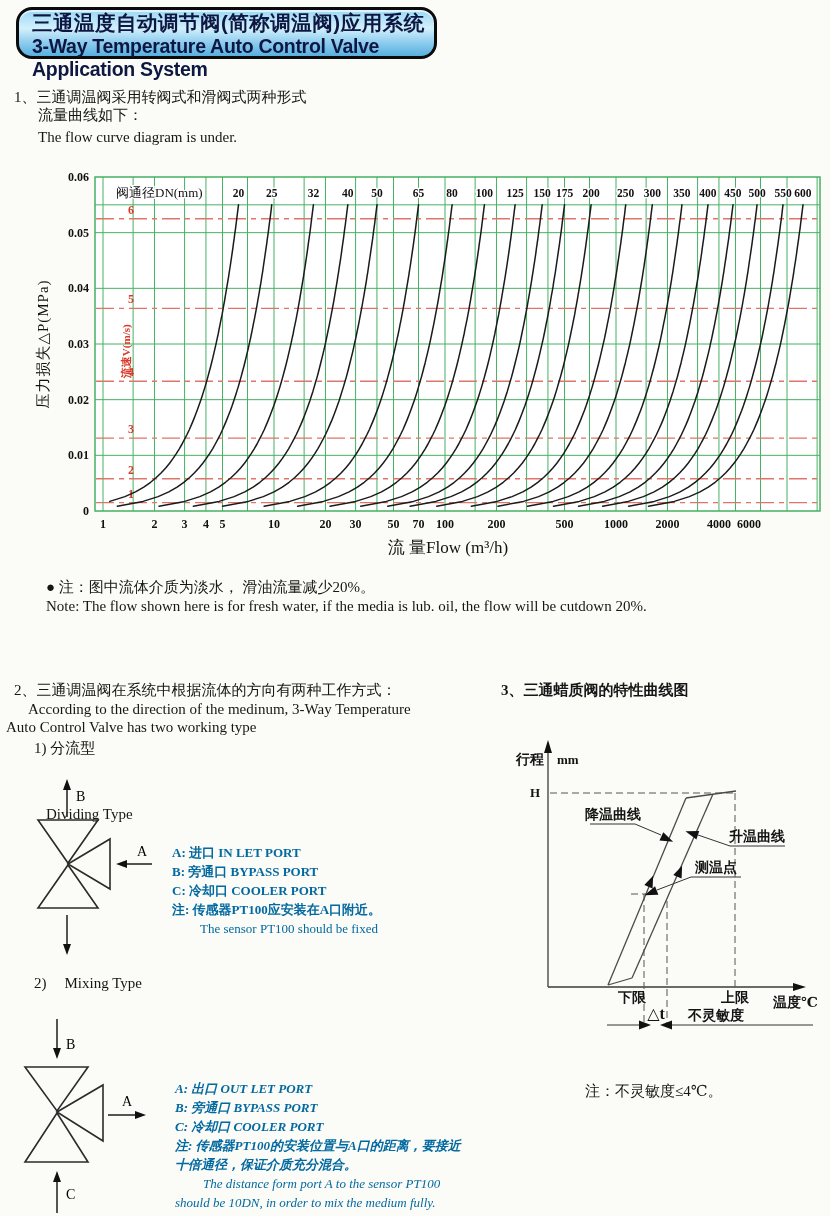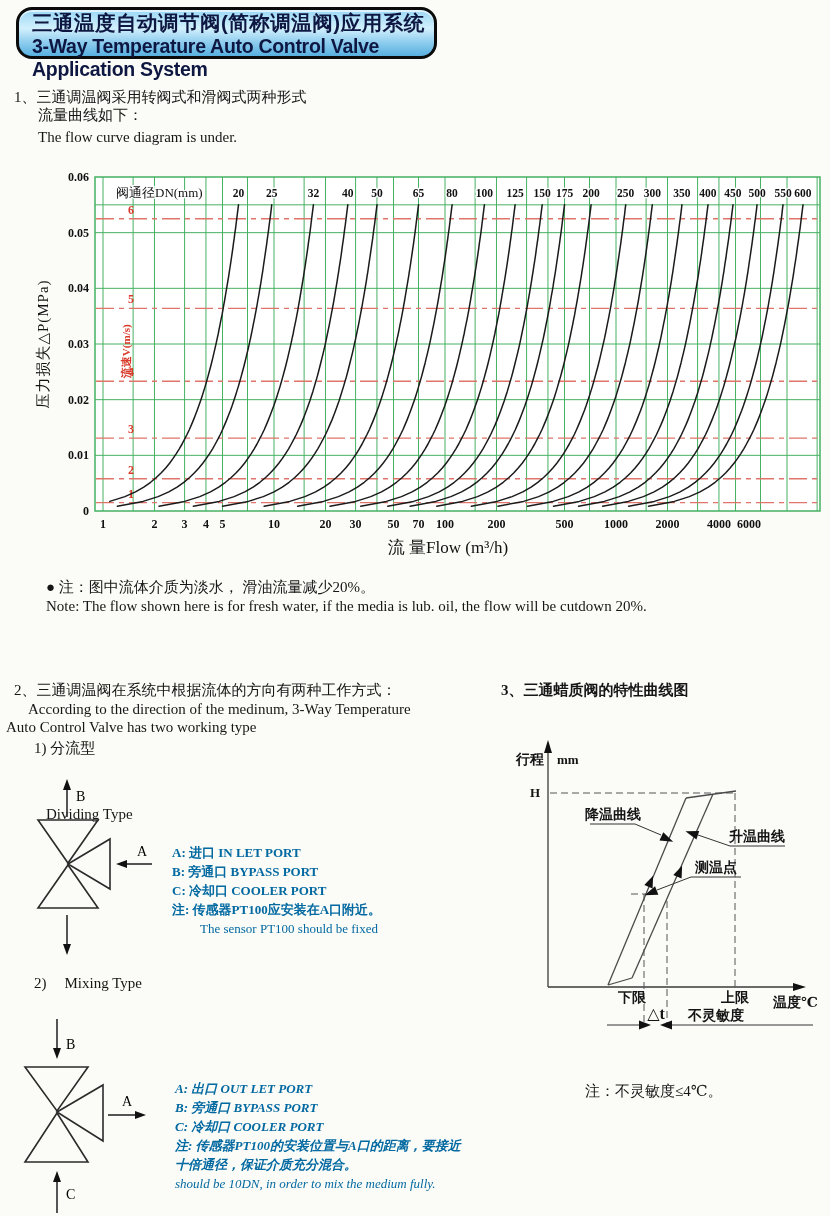--- a/index.html
+++ b/index.html
@@ -211,20 +211,21 @@
     <text x="104" y="101" font-size="14">A</text>
     <text x="48" y="194" font-size="14">C</text>
   </svg>
 
   <div class="abs port-block" style="left:175px;top:1079px;font-style:italic;">
     <div>A: 出口 OUT LET PORT</div>
     <div>B: 旁通口 BYPASS PORT</div>
     <div>C: 冷却口 COOLER PORT</div>
     <div>注: 传感器PT100的安装位置与A口的距离，要接近</div>
     <div>十倍通径，保证介质充分混合。</div>
+    <div class="en ind">The distance form port A to the sensor PT100</div>
     <div class="en">should be 10DN, in order to mix the medium fully.</div>
   </div>
 
   <svg class="abs" style="left:495px;top:735px;" width="335" height="300" viewBox="0 0 335 300">
 
     <line x1="53" y1="252" x2="53" y2="14" stroke="#3a3a3a" stroke-width="1.3"></line>
     <line x1="53" y1="252" x2="300" y2="252" stroke="#3a3a3a" stroke-width="1.3"></line>
     <polygon points="53,5 49,18 57,18" fill="#111"></polygon>
     <polygon points="311,252 298,248 298,256" fill="#111"></polygon>
 

